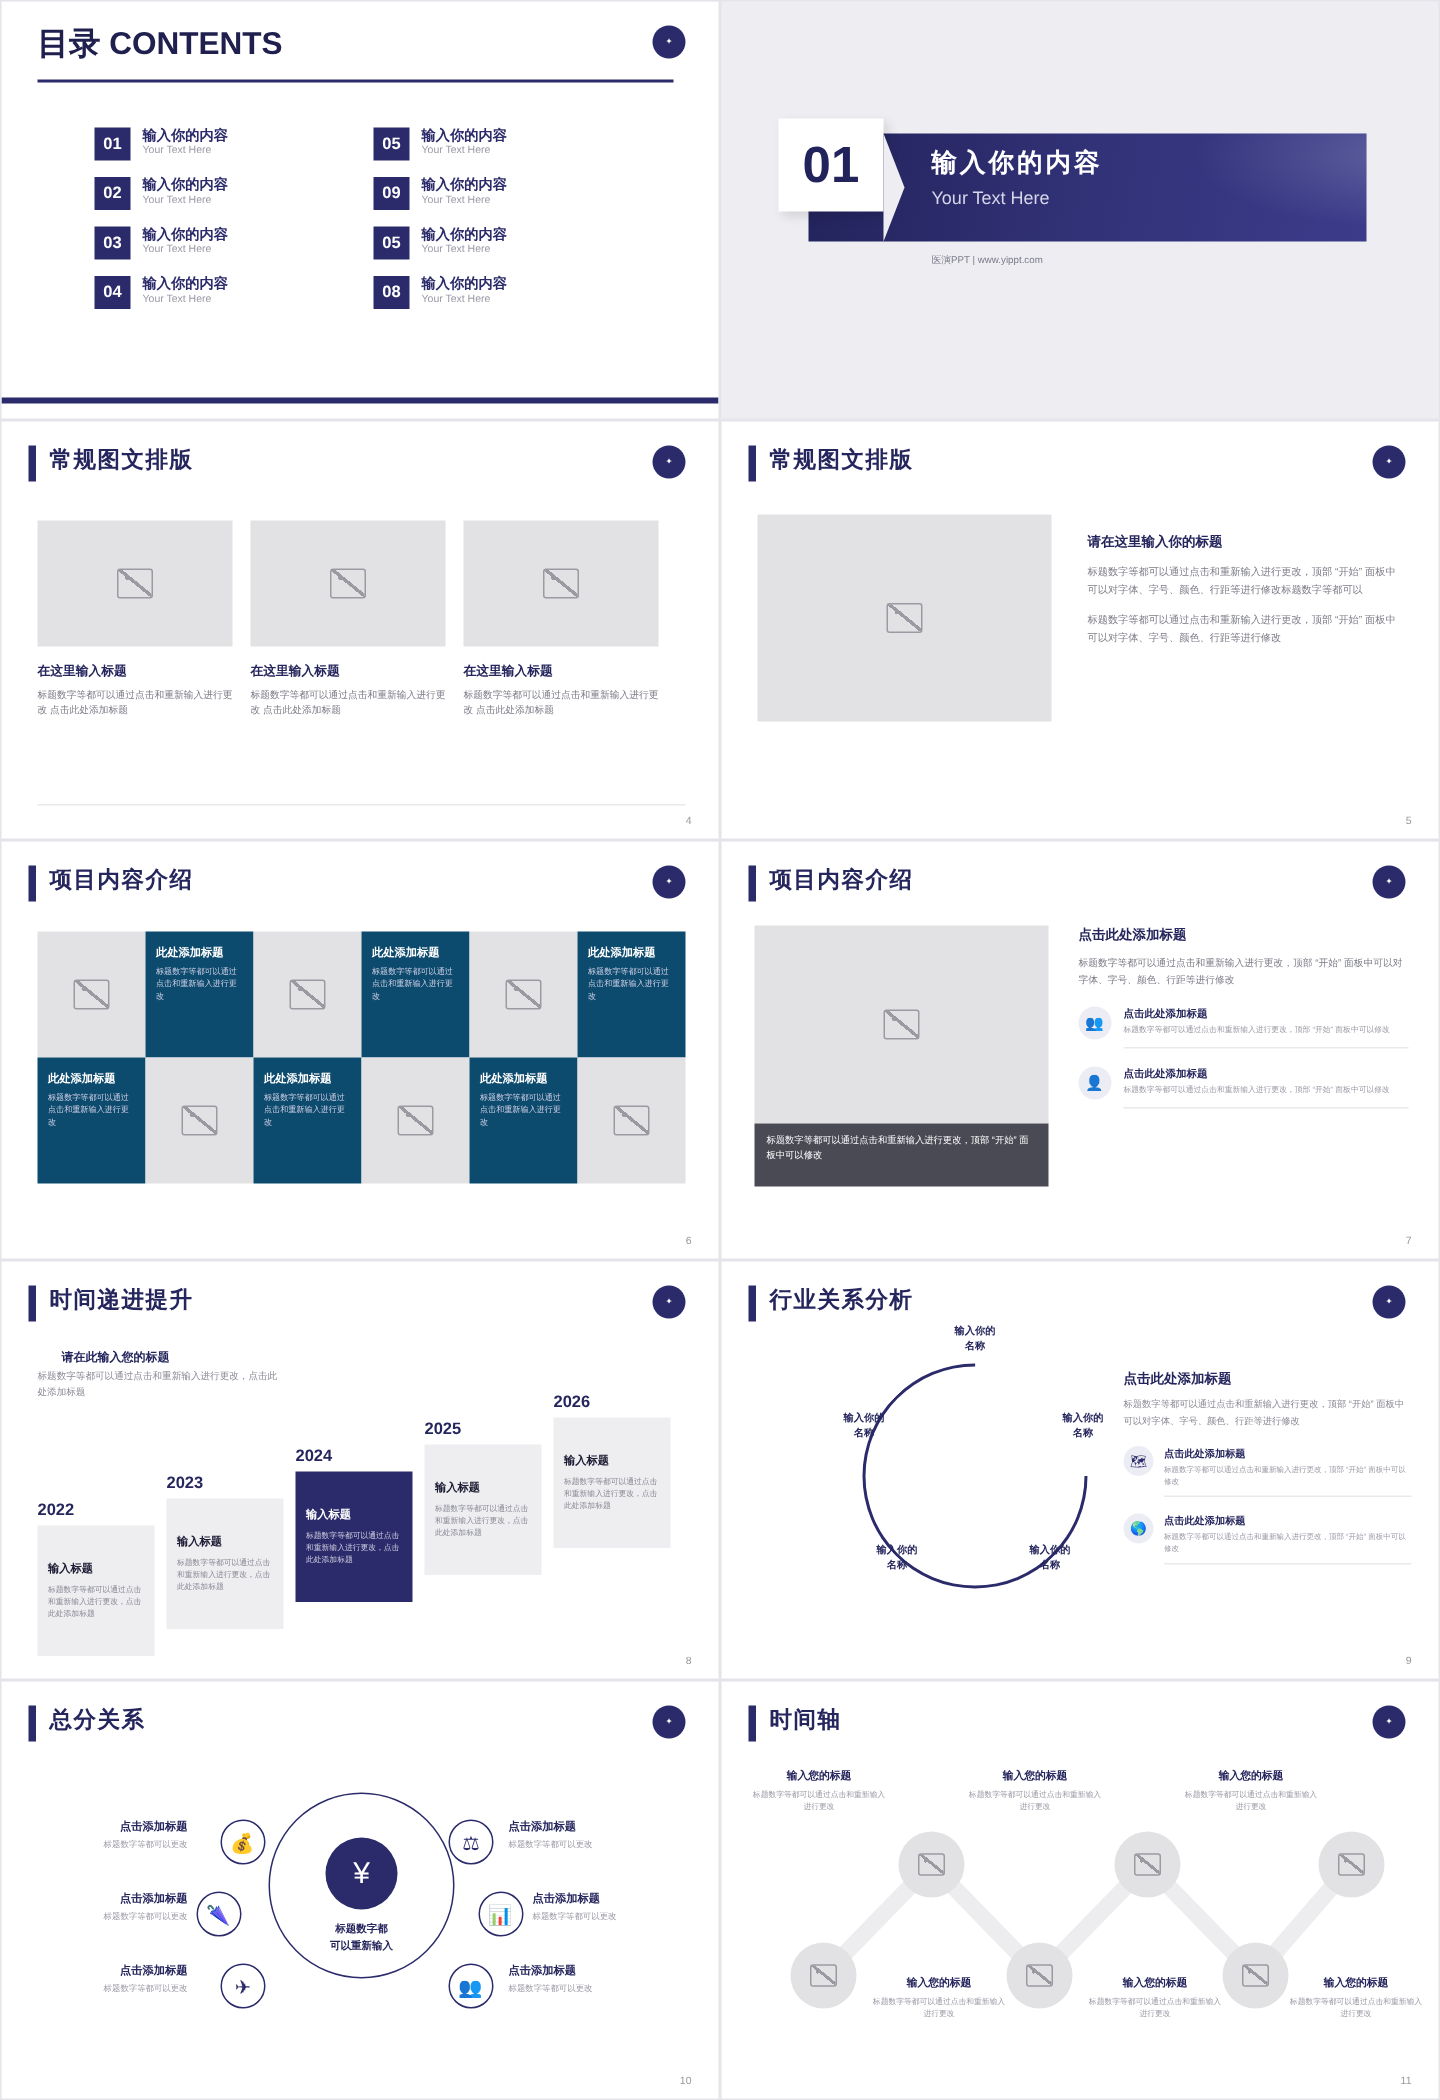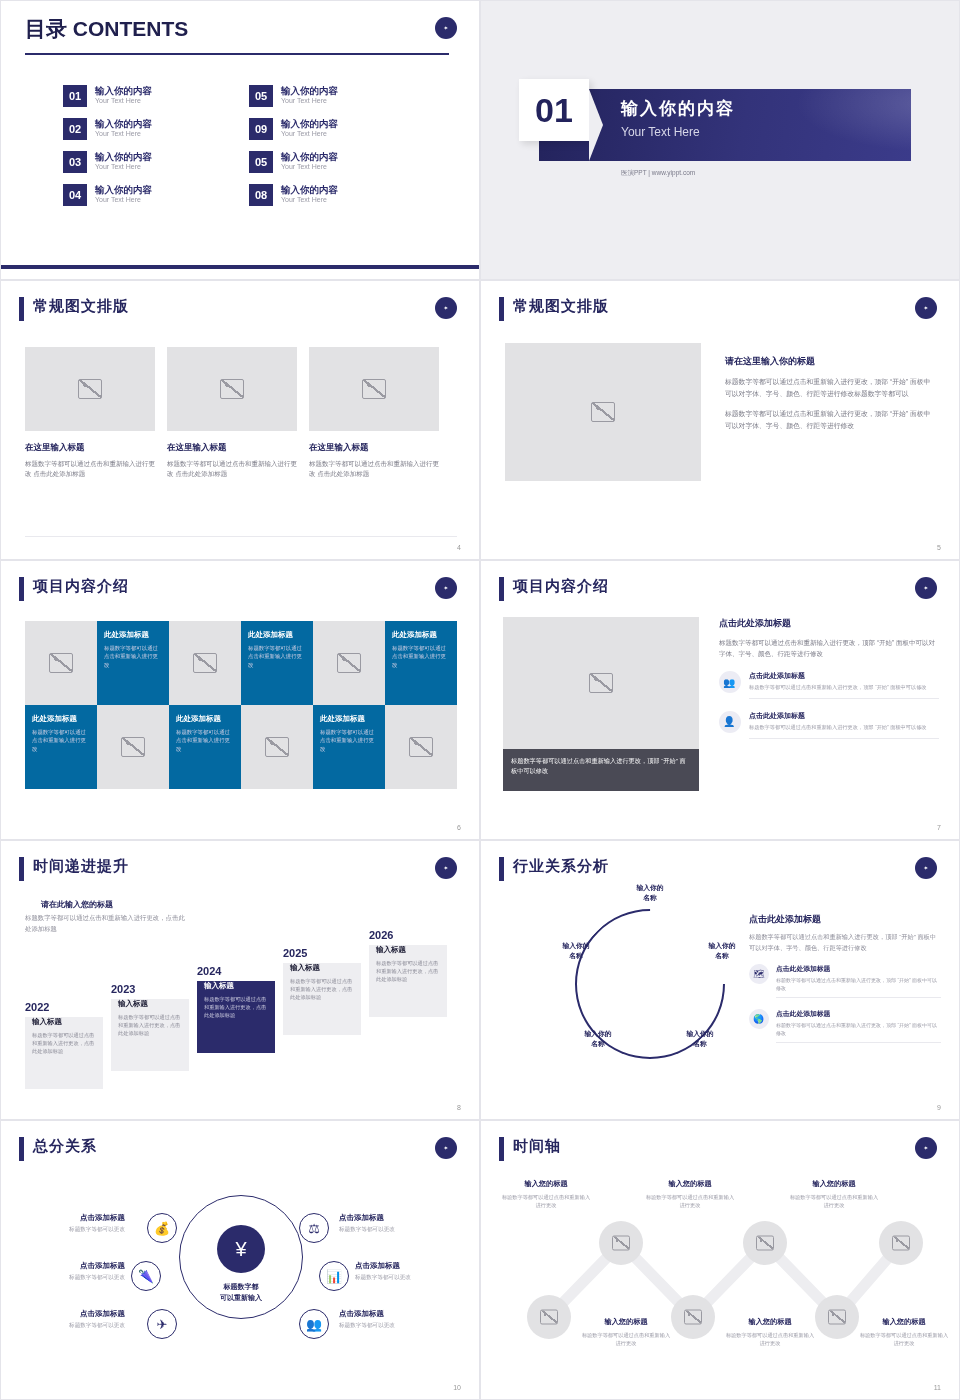--- a/index.html
+++ b/index.html
@@ -65,21 +65,21 @@
   
   .s4 .img-ph { position:absolute; left:24px; top:62px; width:196px; height:138px; }
   .s4 .rt { position:absolute; left:244px; top:62px; width:212px; }
   .s4 .h { font-size:9px; font-weight:bold; color:#26265e;margin-top:12px; }
   .s4 .p { font-size:6.8px; color:#7c7c88; line-height:1.75; margin-top:8px; }
 
   
   .s5 .grid { position:absolute; left:24px; top:60px; display:grid; grid-template-columns:repeat(6,72px); grid-template-rows:84px 84px; }
   .tile { position:relative; }
   .tile.gray { background:#e2e2e4; }
-  .tile.navy { background:#0369a1; color:#fff; padding:9px 7px;}
+  .tile.navy { background:#0c4a6e; color:#fff; padding:9px 7px;}
   .tile .th { font-size:7.5px; font-weight:bold; }
   .tile .tp { font-size:5.4px; line-height:1.55; margin-top:4px; color:#cfcfe4;}
 
   
   .s6 .img-ph { position:absolute; left:22px; top:56px; width:196px; height:132px; }
   .s6 .cap { position:absolute; left:22px; top:188px; width:196px; height:42px; background:#4a4a55; color:#fff; font-size:6.2px;
              line-height:1.6; padding:7px 8px; }
   .s6 .rt { position:absolute; left:238px; top:56px; width:220px;}
   .s6 .h { font-size:9px; font-weight:bold; color:#26265e;}
   .s6 .p { font-size:6.5px; color:#7c7c88; line-height:1.7; margin-top:7px;}
@@ -89,21 +89,21 @@
   .s6 .lh { font-size:7px; font-weight:bold; color:#26265e;}
   .s6 .lp { font-size:5.2px; color:#9a9aa6; line-height:1.5; margin-top:3px;}
   .s6 .ldiv{ height:1px; background:#e9e9ee; margin-top:6px;}
 
   
   .s7 .sub { position:absolute; left:40px; top:58px; font-size:8px; font-weight:bold; color:#26265e;}
   .s7 .subp { position:absolute; left:24px; top:72px; width:160px; font-size:6.4px; color:#8a8a96; line-height:1.7;}
   .s7 .steps { position:absolute; left:20px; top:86px; width:440px; height:150px;}
   .step { position:absolute; width:78px; }
   .step .yr { font-size:11px; font-weight:bold; color:#26265e; margin-bottom:4px;}
-  .step .bx { padding:0 7px; min-height:72px;font-family:Liberation Mono, monospace;}
+  .step .bx { padding:24px 7px; min-height:72px;}
   .step .bx.gray{ background:#eeeef1;}
   .step .bx.navy{ background:#2b2b6b; color:#fff;}
   .step .bh { font-size:7.5px; font-weight:bold;}
   .step .bp { font-size:5.2px; line-height:1.55; margin-top:5px; color:#8a8a96;}
   .step .bx.navy .bp{ color:#ccccdf;}
 
   
   .s8 .ring { position:absolute; left:94px; top:68px; width:150px; height:150px; border-radius:50%;
               border:2.5px solid #2b2b6b; border-right-color:transparent; transform:rotate(-45deg); }
   .s8 .core { position:absolute; left:122px; top:96px; width:94px;height:94px;border-radius:50%;background:#ededf1;

